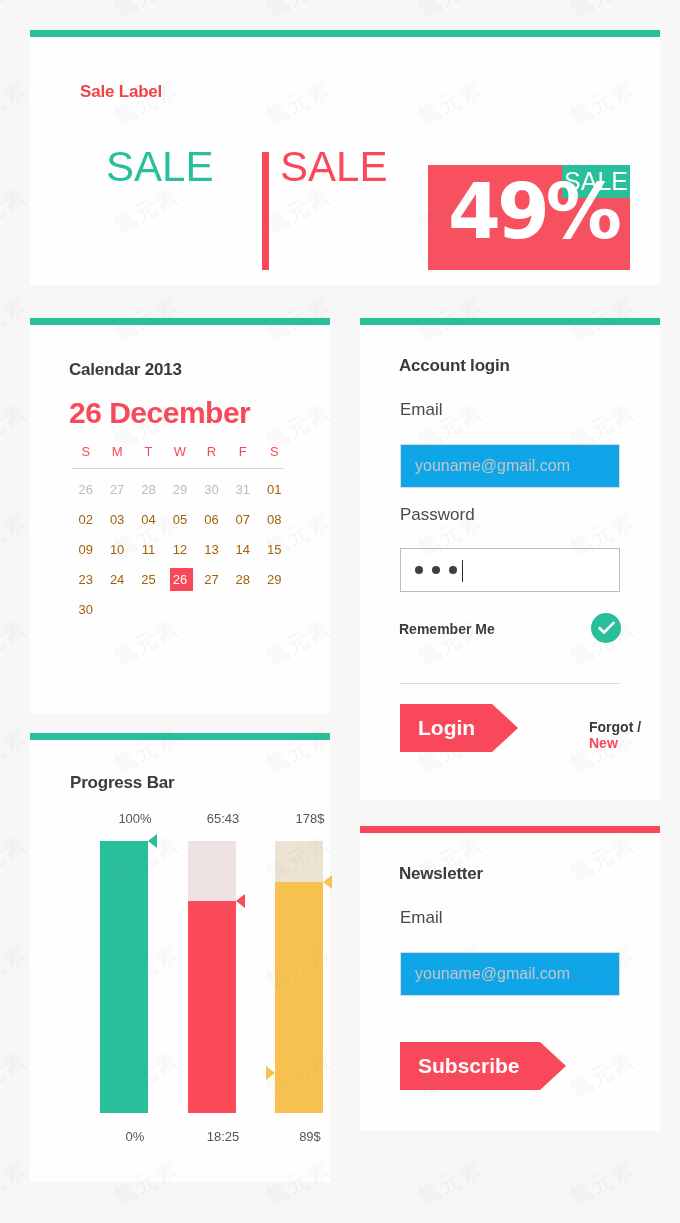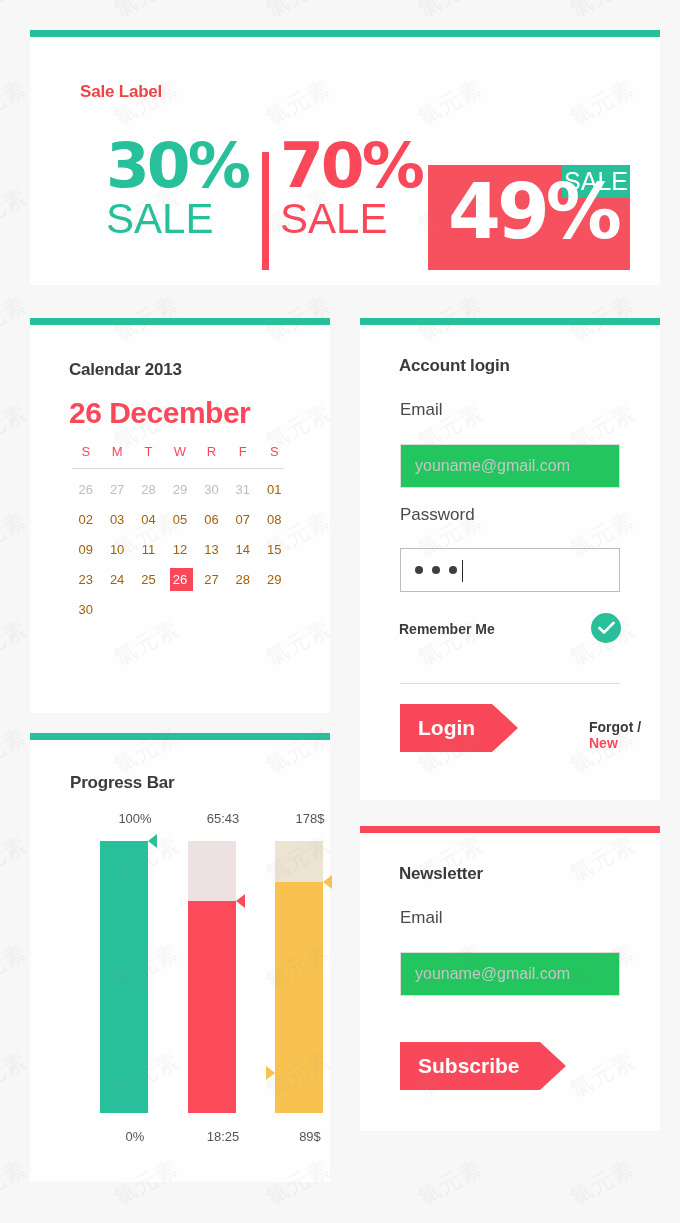--- a/index.html
+++ b/index.html
@@ -247,21 +247,21 @@
     left: 40px;
     font-size: 17px;
     color: #4a4a4a;
     font-weight: 300;
   }
   .text-input {
     position: absolute;
     left: 40px;
     width: 220px; height: 44px;
     border: 1px solid #dcdcdc;
-    background: #22c55e;
+    background: #0ea5e9;
     font-family: "Liberation Sans", sans-serif;
     font-size: 16px;
     color: #4a4a4a;
     padding: 0 14px;
     font-weight: 300;
     outline: none;
   }
   .text-input::placeholder { color: #c6c6c6; font-weight: 300; }
 
   #login-email-label { top: 82px; }
@@ -366,28 +366,26 @@
 </style>
 </head>
 <body>
 
 <div class="card" id="sale-card">
   <div class="accent green"></div>
 
   <div class="sale-heading">Sale Label</div>
 
   <div class="sale-group" id="sale-green">
-    <div class="pct">30%</div>
     <div class="pct-sub">SALE</div>
   </div>
 
   <div id="sale-divider"></div>
 
   <div class="sale-group" id="sale-red">
-    <div class="pct">70%</div>
     <div class="pct-sub">SALE</div>
   </div>
 
   <div id="sale-block">
     <div id="sale-badge">SALE</div>
     <div class="pct-big">49%</div>
   </div>
 </div>
 
 <div class="card" id="calendar-card">

